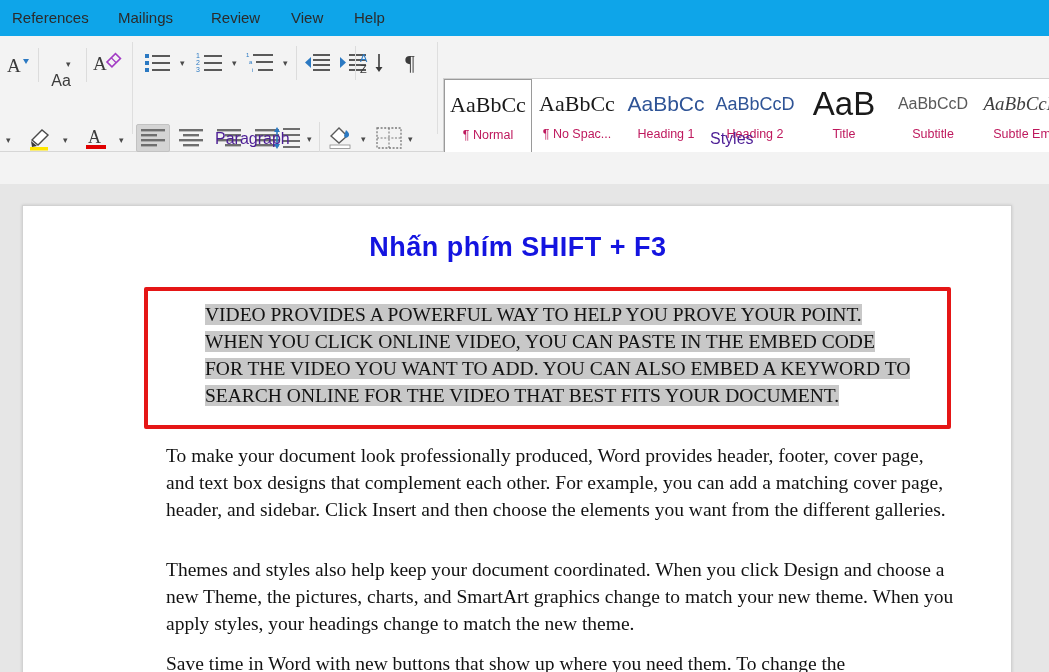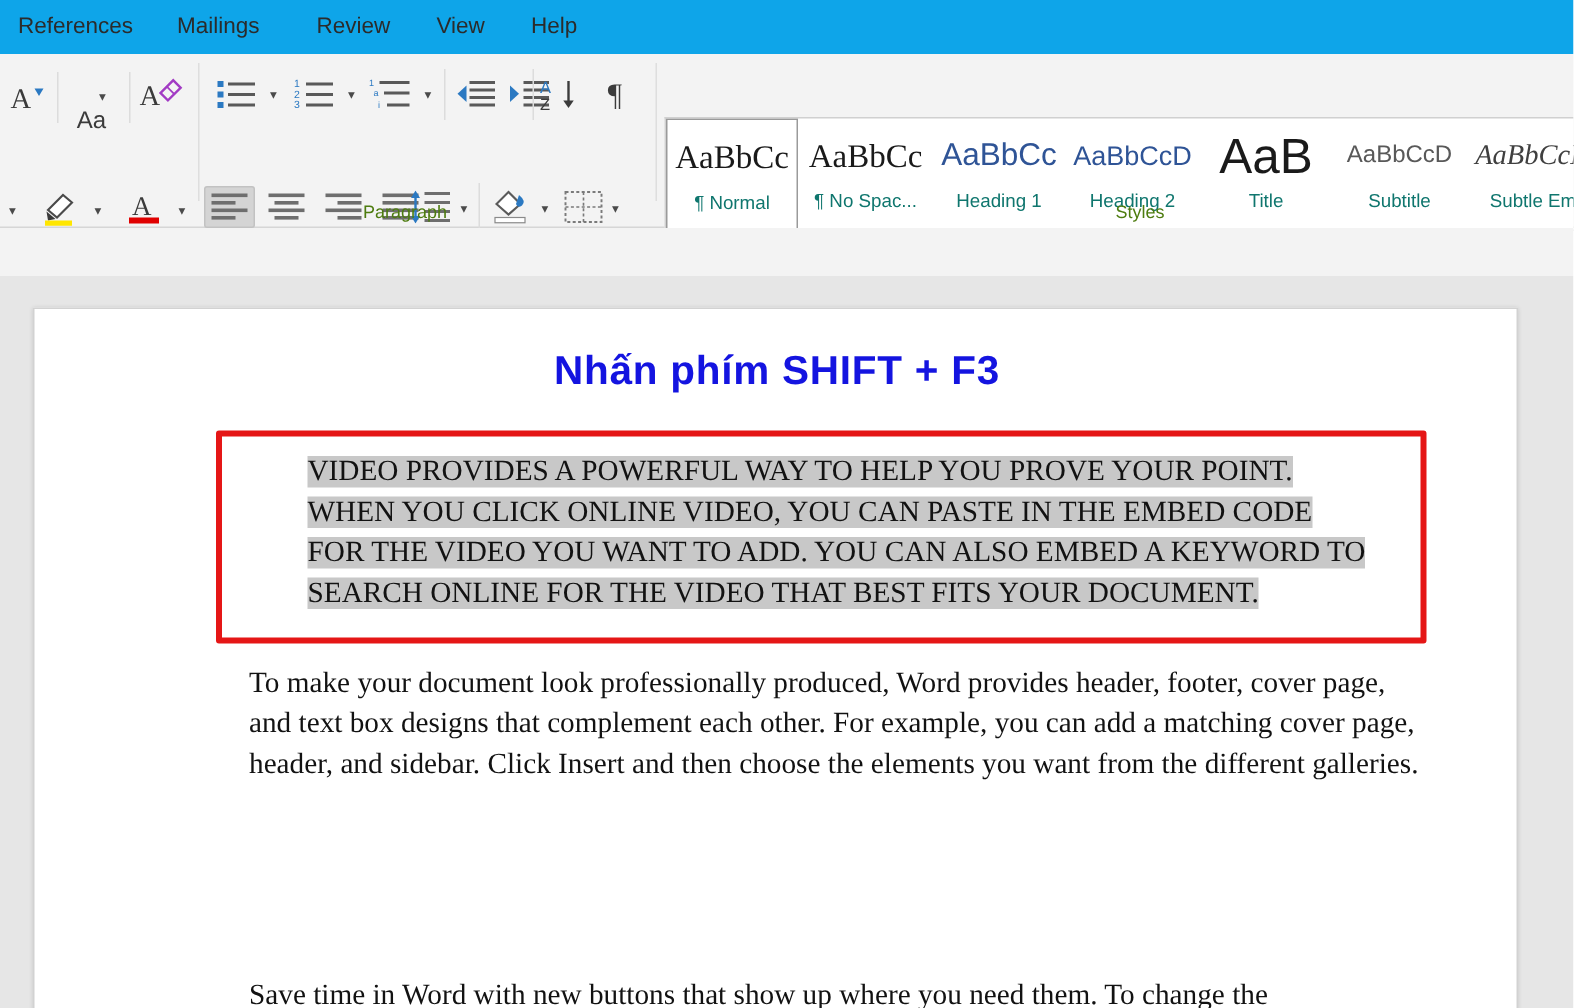--- a/index.html
+++ b/index.html
@@ -16,37 +16,37 @@
   #ribbon { position:absolute; left:0; top:0; width:1049px; height:152px; background:#f3f3f3; }
 
   #tabbar { position:absolute; left:0; top:0; width:1049px; height:36px; background:#0ea5e9; }
   .tab { position:absolute; top:6px; height:24px; line-height:24px;
          font-size:15px; color:#2b2b2b; padding:0 6px; white-space:nowrap; }
 
   #ribbon-body { position:absolute; left:0; top:36px; width:1049px; height:116px;
                  background:#f3f3f3; border-bottom:1px solid #d6d6d6; }
 
   .grp-sep { position:absolute; top:6px; width:1px; height:92px; background:#dedede; }
-  .grp-label { position:absolute; bottom:3px; font-size:12px; color:#4d7c0f; text-align:center; }
+  .grp-label { position:absolute; bottom:3px; font-size:16px; color:#4c1d95; }
 
   .icobtn { position:absolute; display:flex; align-items:center; justify-content:center; }
   .icobtn.sel { background:#d4d4d4; border:1px solid #c2c2c2; border-radius:2px; }
   .chev { position:absolute; font-size:9px; color:#4a4a4a; }
   .mini-sep { position:absolute; width:1px; background:#dcdcdc; }
 
   .launcher { position:absolute; width:13px; height:13px; }
 
   
   #styles-gallery { position:absolute; left:443px; top:42px; width:606px; height:76px;
                     background:#ffffff; border:1px solid #d0d0d0; border-right:none; }
   .style-item { position:absolute; top:0; width:88px; height:74px; text-align:center; }
   .style-item.active { border:1px solid #9a9a9a; background:#ffffff; }
   .style-prev { height:48px; line-height:50px; font-family:"Liberation Serif", serif;
                 font-size:22px; color:#1a1a1a; white-space:nowrap; overflow:hidden; }
-  .style-name { font-size:12.5px; color:#0f766e; white-space:nowrap; overflow:hidden;
+  .style-name { font-size:12.5px; color:#be185d; white-space:nowrap; overflow:hidden;
                 text-overflow:clip; }
 
   
   #ruler-strip { position:absolute; left:0; top:152px; width:1049px; height:32px; background:#f3f3f3; }
   #ruler { position:absolute; left:8px; top:161px; width:1033px; height:17px;
            background:#ffffff; border:1px solid #d9d9d9; }
   .ruler-margin { position:absolute; top:0; height:15px; background:#c9c9c9; }
   .ruler-num { position:absolute; top:0px; font-size:11px; color:#4d4d4d;
                font-family:"Liberation Serif", serif; line-height:15px; }
 
@@ -390,16 +390,17 @@
       <span class="selspan ln">VIDEO PROVIDES A POWERFUL WAY TO HELP YOU PROVE YOUR POINT.</span><br>
       <span class="selspan ln">WHEN YOU CLICK ONLINE VIDEO, YOU CAN PASTE IN THE EMBED CODE</span><br>
       <span class="selspan ln">FOR THE VIDEO YOU WANT TO ADD. YOU CAN ALSO EMBED A KEYWORD TO</span><br>
       <span class="selspan ln">SEARCH ONLINE FOR THE VIDEO THAT BEST FITS YOUR DOCUMENT.</span>
     </div>
 
     <div id="red-box"></div>
 
     <div class="para" style="top:236px;">To make your document look professionally produced, Word provides header, footer, cover page, and text box designs that complement each other. For example, you can add a matching cover page, header, and sidebar. Click Insert and then choose the elements you want from the different galleries.</div>
 
+    <div class="para" style="top:350px;">Themes and styles also help keep your document coordinated. When you click Design and choose a new Theme, the pictures, charts, and SmartArt graphics change to match your new theme. When you apply styles, your headings change to match the new theme.</div>
 
     <div class="para" style="top:444px;">Save time in Word with new buttons that show up where you need them. To change the</div>
   </div>
 </div>
 
 </body></html>

